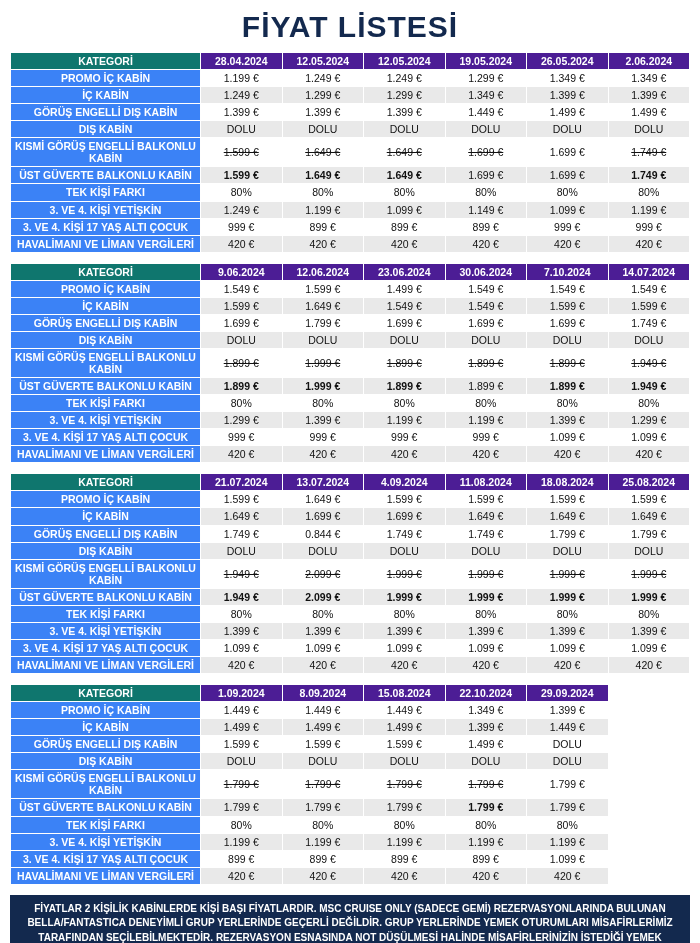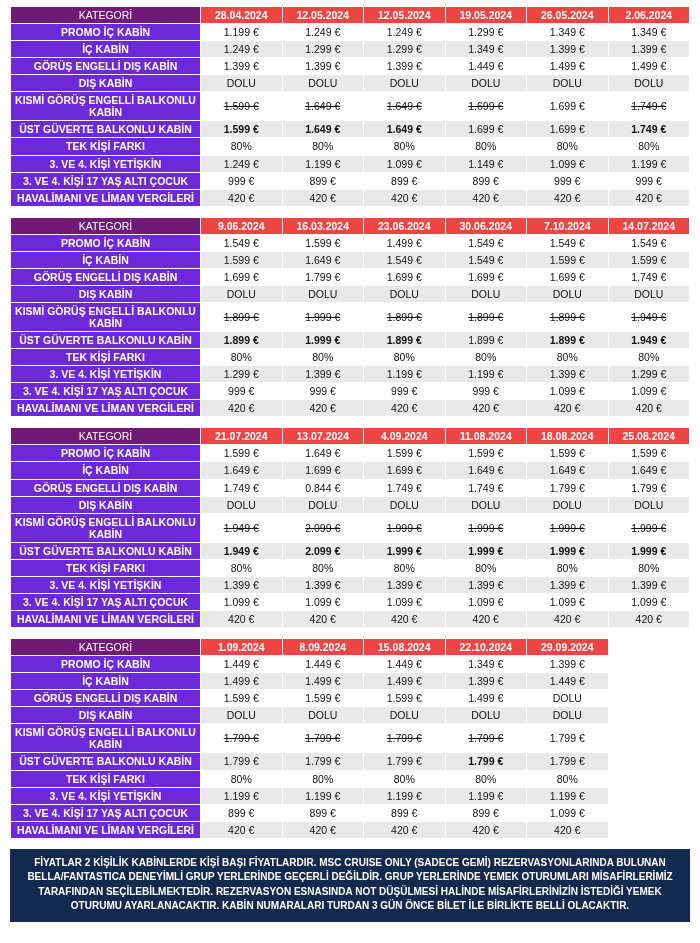--- a/index.html
+++ b/index.html
@@ -32,35 +32,35 @@
     table-layout: fixed;
   }
   table.price td, table.price th {
     border: 1px solid #ffffff;
     font-size: 10.5px;
     padding: 2px 3px;
     text-align: center;
     height: 16px;
   }
   .cat-head {
-    background: #701a75;
+    background: #0f766e;
     color: #ffffff;
-    font-weight: normal;
+    font-weight: bold;
     font-size: 11px;
     text-align: center;
   }
   .date-head {
-    background: #ef4444;
+    background: #4c1d95;
     color: #ffffff;
     font-weight: bold;
     font-size: 10.5px;
     text-align: center;
   }
   td.rowlabel {
-    background: #6d28d9;
+    background: #3b82f6;
     color: #ffffff;
     font-weight: bold;
     font-size: 10px;
     text-align: center;
     width: 190px;
     line-height: 1.15;
   }
   td.val {
     background: #ffffff;
     color: #111111;
@@ -85,20 +85,21 @@
     padding: 7px 12px 8px 12px;
     width: 680px;
     margin: 2px 0 0 0;
   }
 </style>
 </head>
 <body>
 
 <div class="page">
 
+  <div class="doc-title">FİYAT LİSTESİ</div>
 
   <div id="tables-root">
       <table class="price">
         <thead>
           <tr>
             <th class="cat-head" style="width: 190px;">KATEGORİ</th>
             <th class="date-head">28.04.2024</th>
             <th class="date-head">12.05.2024</th>
             <th class="date-head">12.05.2024</th>
             <th class="date-head">19.05.2024</th>
@@ -197,21 +198,21 @@
             <td class="val alt">420 €</td>
             <td class="val alt">420 €</td>
           </tr>
         </tbody>
       </table>
       <table class="price">
         <thead>
           <tr>
             <th class="cat-head" style="width: 190px;">KATEGORİ</th>
             <th class="date-head">9.06.2024</th>
-            <th class="date-head">16.03.2024</th>
+            <th class="date-head">12.06.2024</th>
             <th class="date-head">23.06.2024</th>
             <th class="date-head">30.06.2024</th>
             <th class="date-head">7.10.2024</th>
             <th class="date-head">14.07.2024</th>
           </tr>
         </thead>
         <tbody>
           <tr>
             <td class="rowlabel">PROMO İÇ KABİN</td>
             <td class="val">1.549 €</td>

